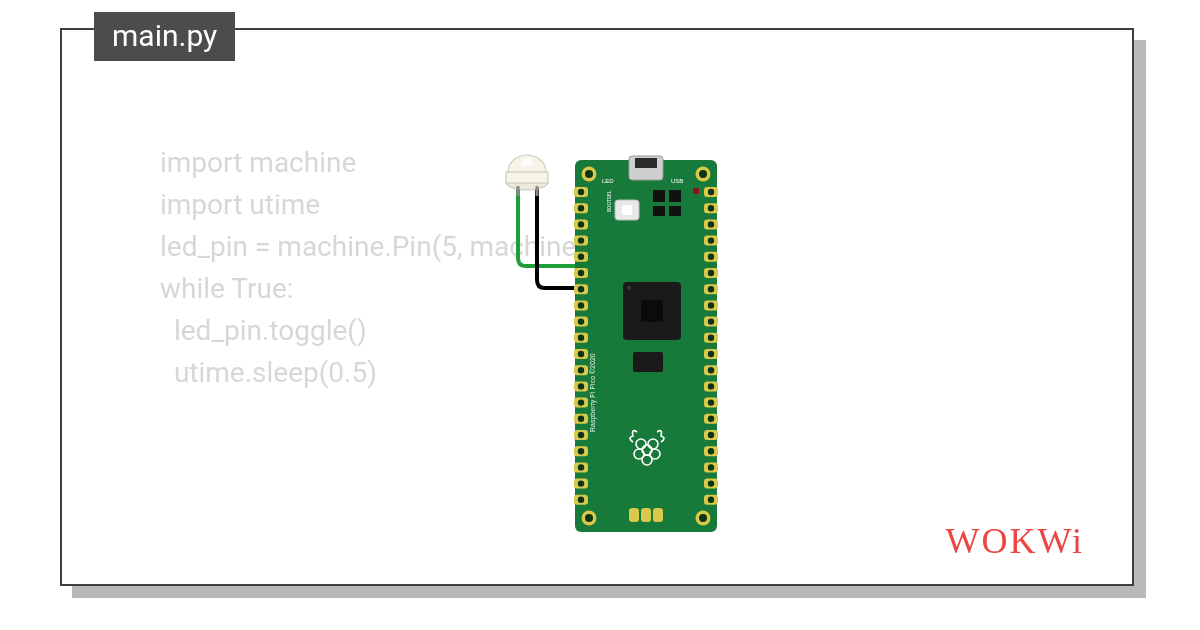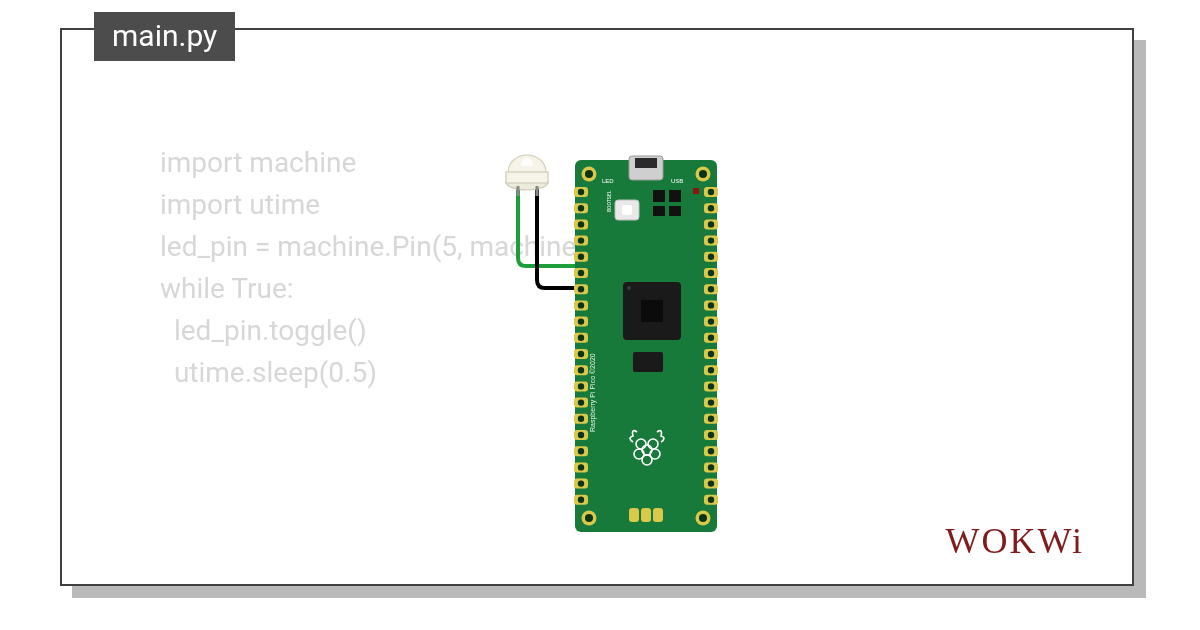--- a/index.html
+++ b/index.html
@@ -51,21 +51,21 @@
     white-space: pre;
     z-index: 1;
   }
   .brand {
     position: absolute;
     right: 48px;
     bottom: 22px;
     font-size: 36px;
     font-family: "Times New Roman", serif;
     letter-spacing: 2px;
-    color: #7f1d1d;
+    color: #ef4444;
     font-weight: 500;
     z-index: 6;
   }
   .circuit {
     position: absolute;
     left: 415px;
     top: 122px;
     width: 300px;
     height: 400px;
     z-index: 3;

